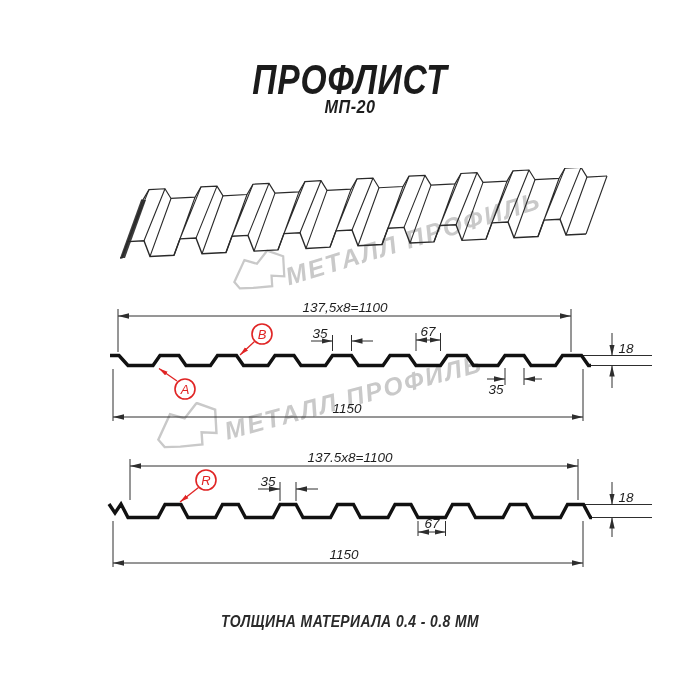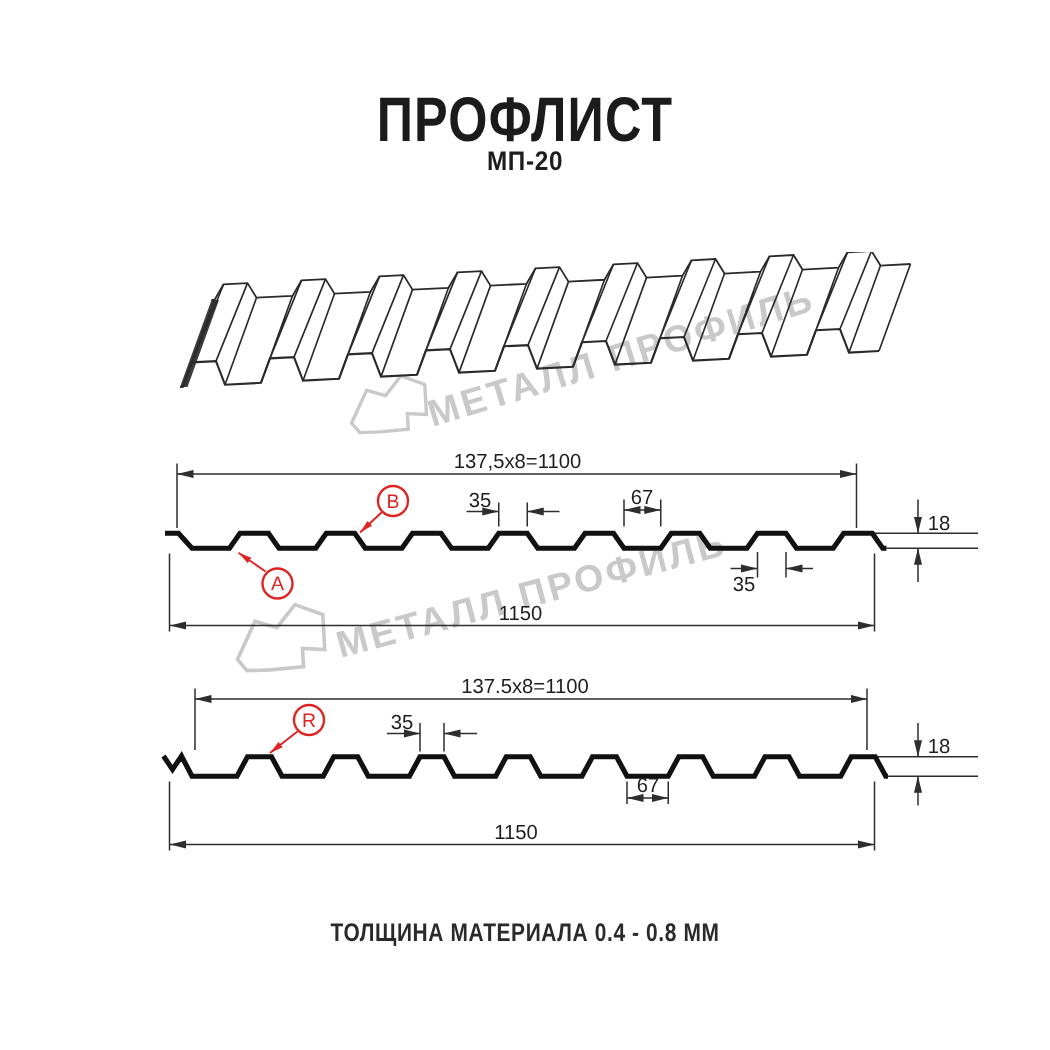--- a/index.html
+++ b/index.html
@@ -1,17 +1,17 @@
 <!DOCTYPE html>
 <html><head>
 <meta charset="utf-8">
 <style>
   html,body{margin:0;padding:0;background:#fff;}
   .page{position:relative;width:700px;height:700px;background:#ffffff;overflow:hidden;
-        font-family:"Liberation Sans",sans-serif;}
+        font-family:"Liberation Sans",sans-serif;font-style:italic;}
   .title{position:absolute;top:56px;left:0;width:700px;text-align:center;
          font-size:42px;font-weight:bold;letter-spacing:1px;color:#1b1b1b;
          transform:scaleX(.8);}
   .subtitle{position:absolute;top:97px;left:0;width:700px;text-align:center;
          font-size:18px;font-weight:bold;letter-spacing:.5px;color:#1d1d1d;
          transform:scaleX(.9);}
   .footer{position:absolute;top:612px;left:0;width:700px;text-align:center;
          font-size:17px;font-weight:bold;letter-spacing:.5px;color:#2a2a2a;
          transform:scaleX(.82);}
   .wm{position:absolute;color:#c9c9c9;font-weight:bold;font-size:25px;letter-spacing:2px;

